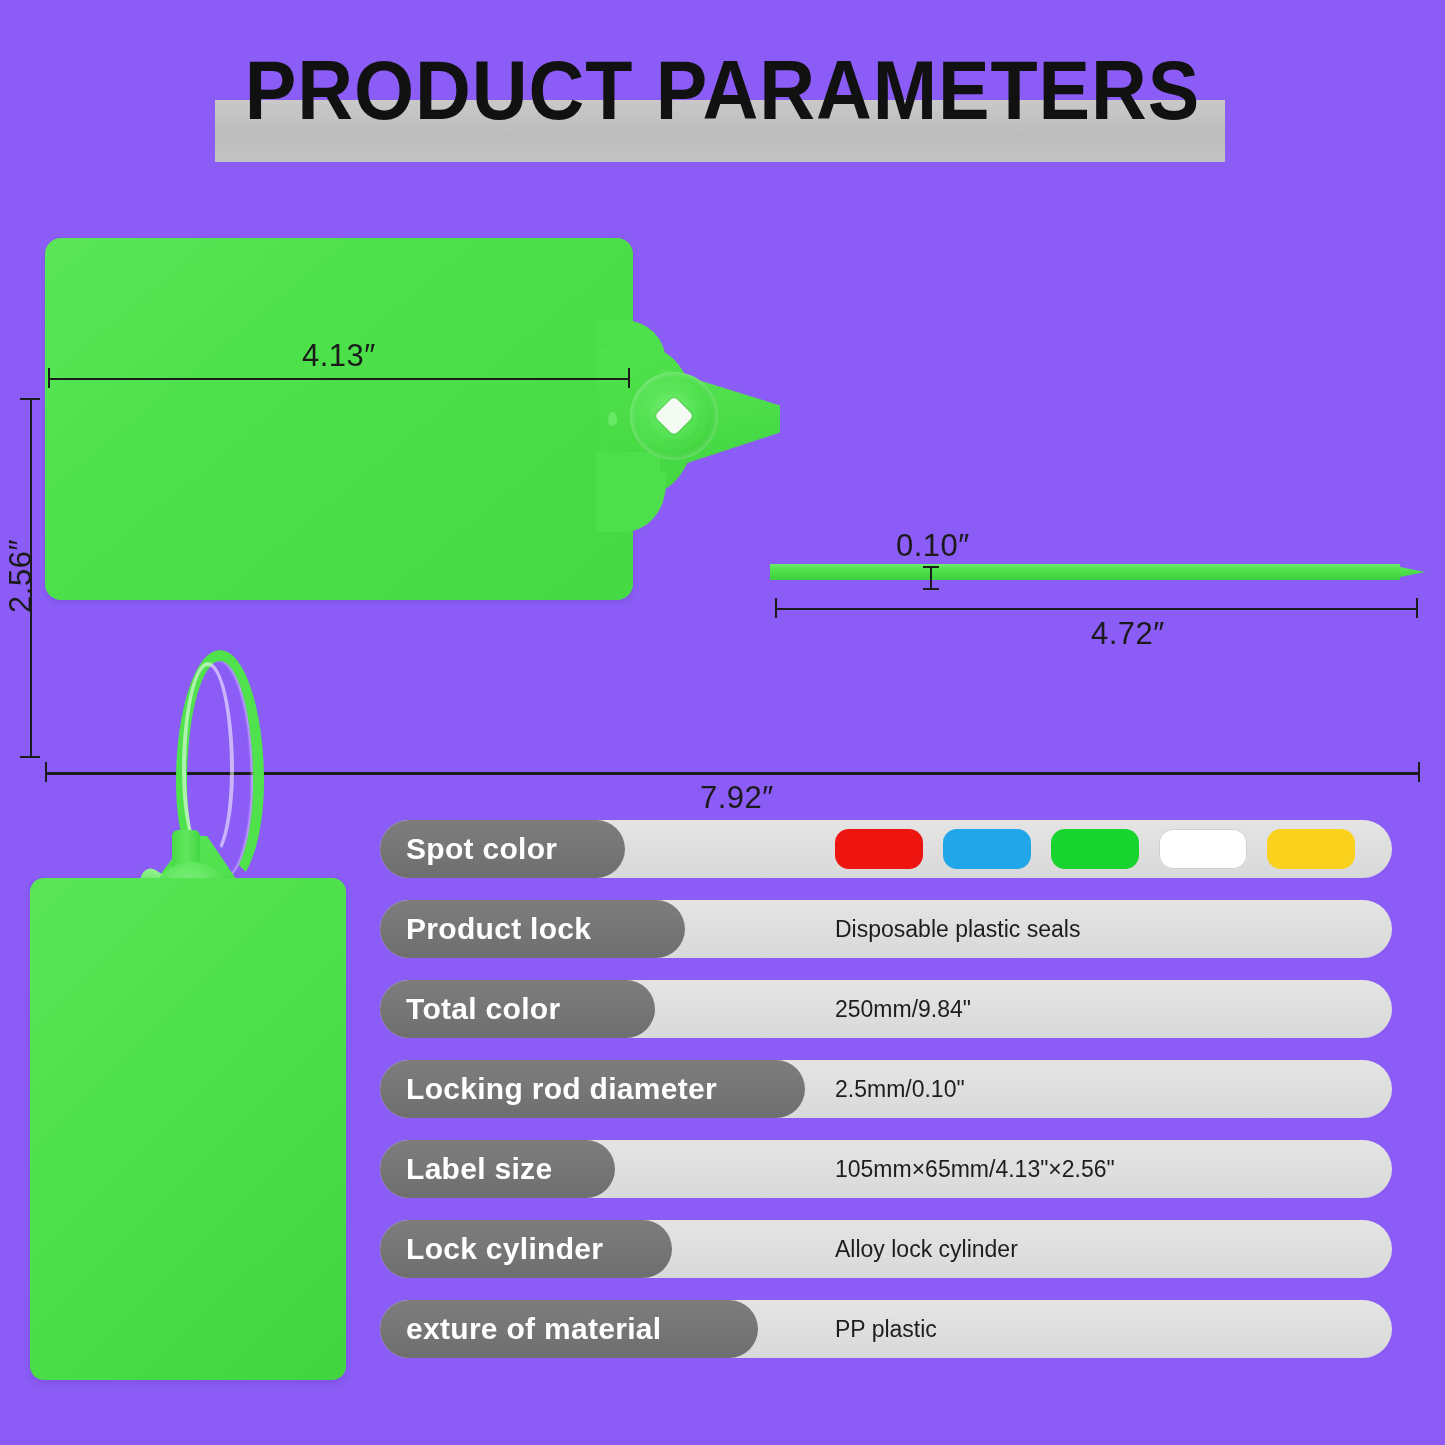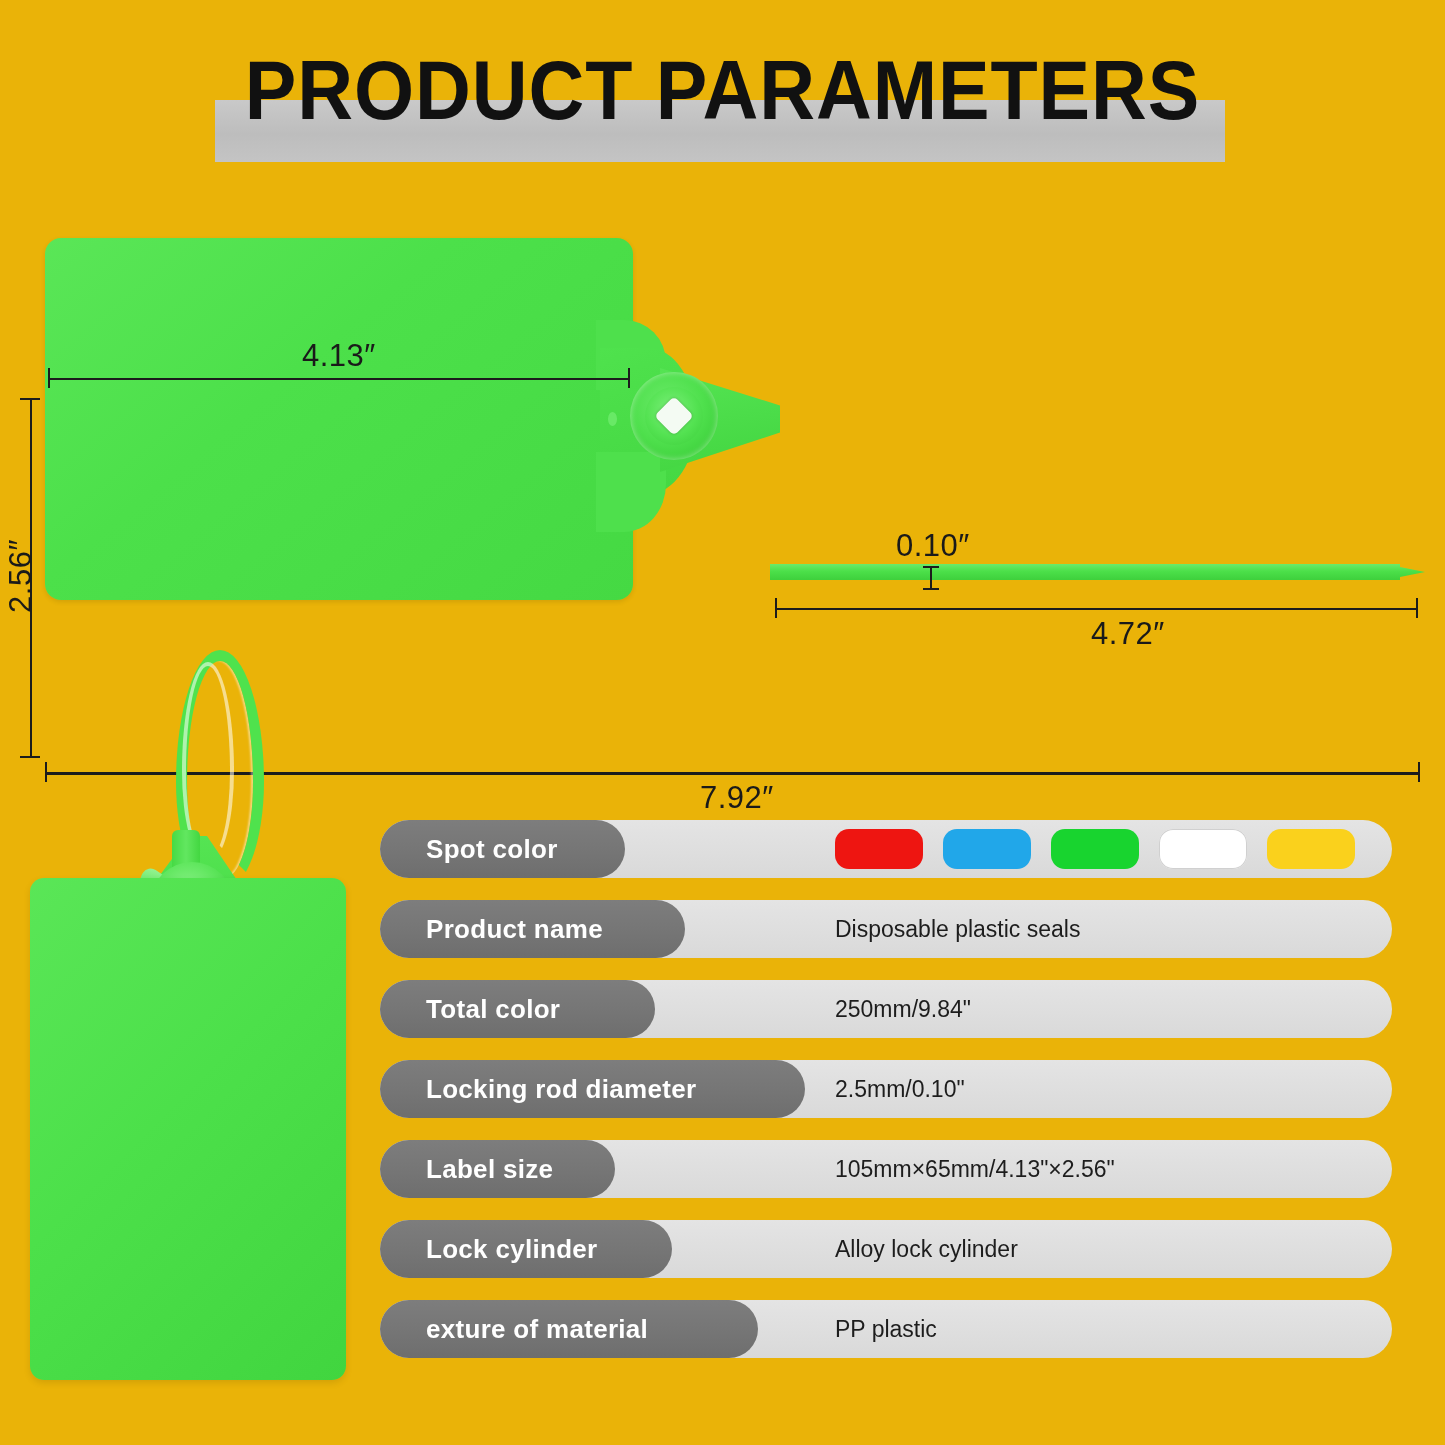--- a/index.html
+++ b/index.html
@@ -4,21 +4,21 @@
 <style>
   html, body {
     margin: 0;
     padding: 0;
     background: #ffffff;
   }
   #page {
     position: relative;
     width: 1445px;
     height: 1445px;
-    background: #eab308;
+    background: #8b5cf6;
     overflow: hidden;
     font-family: "Liberation Sans", sans-serif;
   }
 
   
   #title-wrap {
     position: absolute;
     left: 0; top: 38px;
     width: 1445px;
     height: 110px;
@@ -345,25 +345,24 @@
     background: linear-gradient(to bottom, #7d7d7d 0%, #767676 50%, #6e6e6e 100%);
     border-radius: 29px;
     display: flex;
     align-items: center;
     padding: 0 26px;
     box-sizing: border-box;
   }
   .spec-pill-text {
     font-family: "Liberation Sans Narrow", "Liberation Sans", sans-serif;
     font-weight: bold;
-    font-size: 26px;
+    font-size: 30px;
     color: #ffffff;
     white-space: nowrap;
     letter-spacing: .3px;
-    margin-left: 20px;
   }
   .spec-value {
     position: absolute;
     left: 455px;
     top: 0;
     height: 58px;
     display: flex;
     align-items: center;
     font-family: "Liberation Sans Narrow", "Liberation Sans", sans-serif;
     font-size: 23px;
@@ -456,21 +455,21 @@
           <div class="swatch" style="background: rgb(238, 21, 17);"></div>
           <div class="swatch" style="background: rgb(33, 167, 233);"></div>
           <div class="swatch" style="background: rgb(24, 212, 47);"></div>
           <div class="swatch" style="background: rgb(255, 255, 255); box-shadow: rgb(208, 208, 208) 0px 0px 0px 1px inset;"></div>
           <div class="swatch" style="background: rgb(250, 209, 28);"></div>
         </div>
       </div>
       <div class="spec-row">
         <div class="spec-track"></div>
         <div class="spec-pill" style="width: 305px;">
-          <span class="spec-pill-text">Product name</span>
+          <span class="spec-pill-text">Product lock</span>
         </div>
         <div class="spec-value">Disposable plastic seals</div>
       </div>
       <div class="spec-row">
         <div class="spec-track"></div>
         <div class="spec-pill" style="width: 275px;">
           <span class="spec-pill-text">Total color</span>
         </div>
         <div class="spec-value">250mm/9.84"</div>
       </div>

